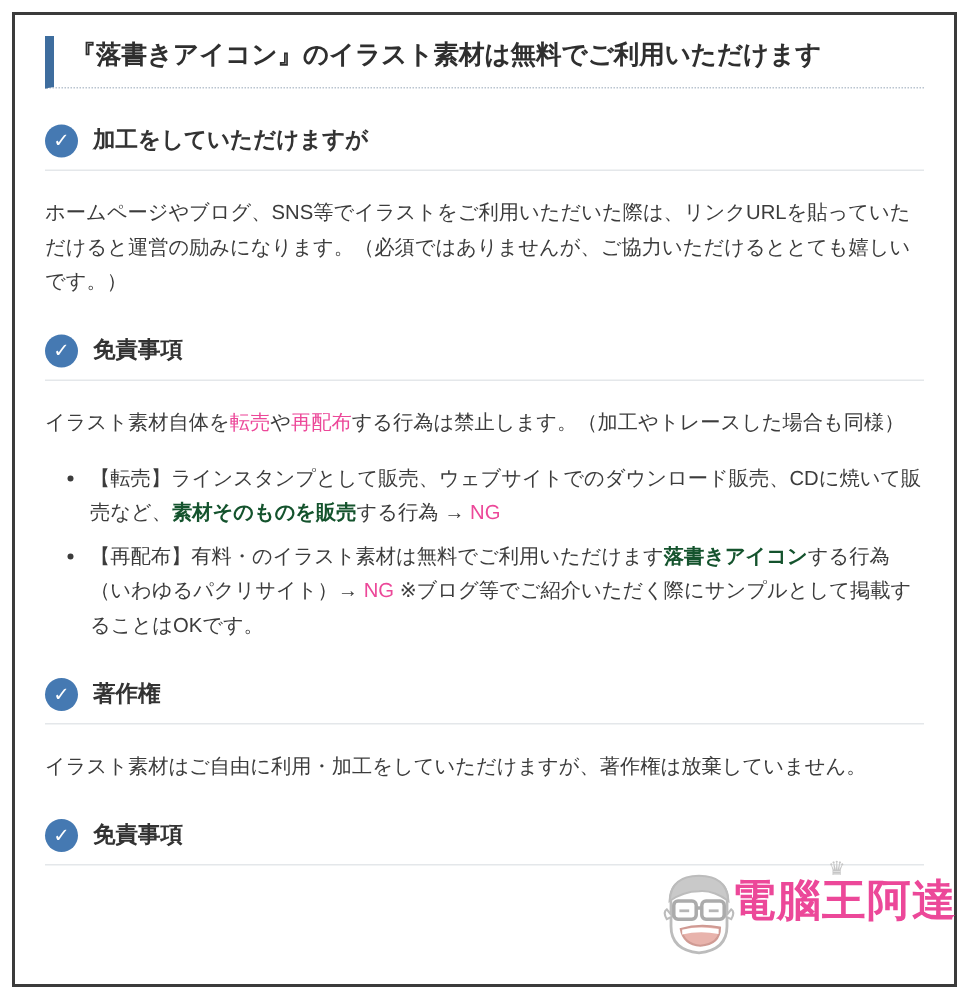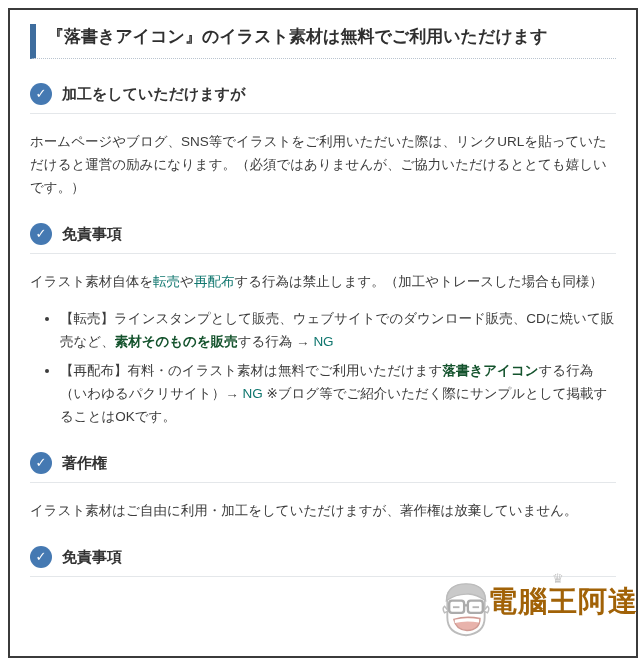--- a/index.html
+++ b/index.html
@@ -74,37 +74,37 @@
   .prohibit-list {
     margin: 14px 0 0 30px;
     list-style: disc;
   }
   .prohibit-list li {
     font-size: 13.5px;
     line-height: 23px;
     margin-bottom: 6px;
     color: #3c3c3c;
   }
-  .red { color: #0f766e; }
+  .red { color: #ec4899; }
   .bold { font-weight: bold; color: #14532d; }
   
   .watermark {
     position: absolute;
     top: 576px; right: 8px;
     width: 198px;
     display: flex;
     align-items: flex-start;
     pointer-events: none;
   }
   .wm-face { flex: 0 0 auto; margin-top: 4px; }
   .wm-textcol { position: relative; margin-left: -6px; }
   .wm-name {
     font-size: 29px;
     font-weight: bold;
-    color: #a16207;
+    color: #ec4899;
     letter-spacing: 1px;
     line-height: 34px;
     margin-top: 8px;
     white-space: nowrap;
   }
   .wm-crown {
     position: absolute;
     top: -5px; left: 64px;
     font-size: 13px;
     color: #c6c6c6;

